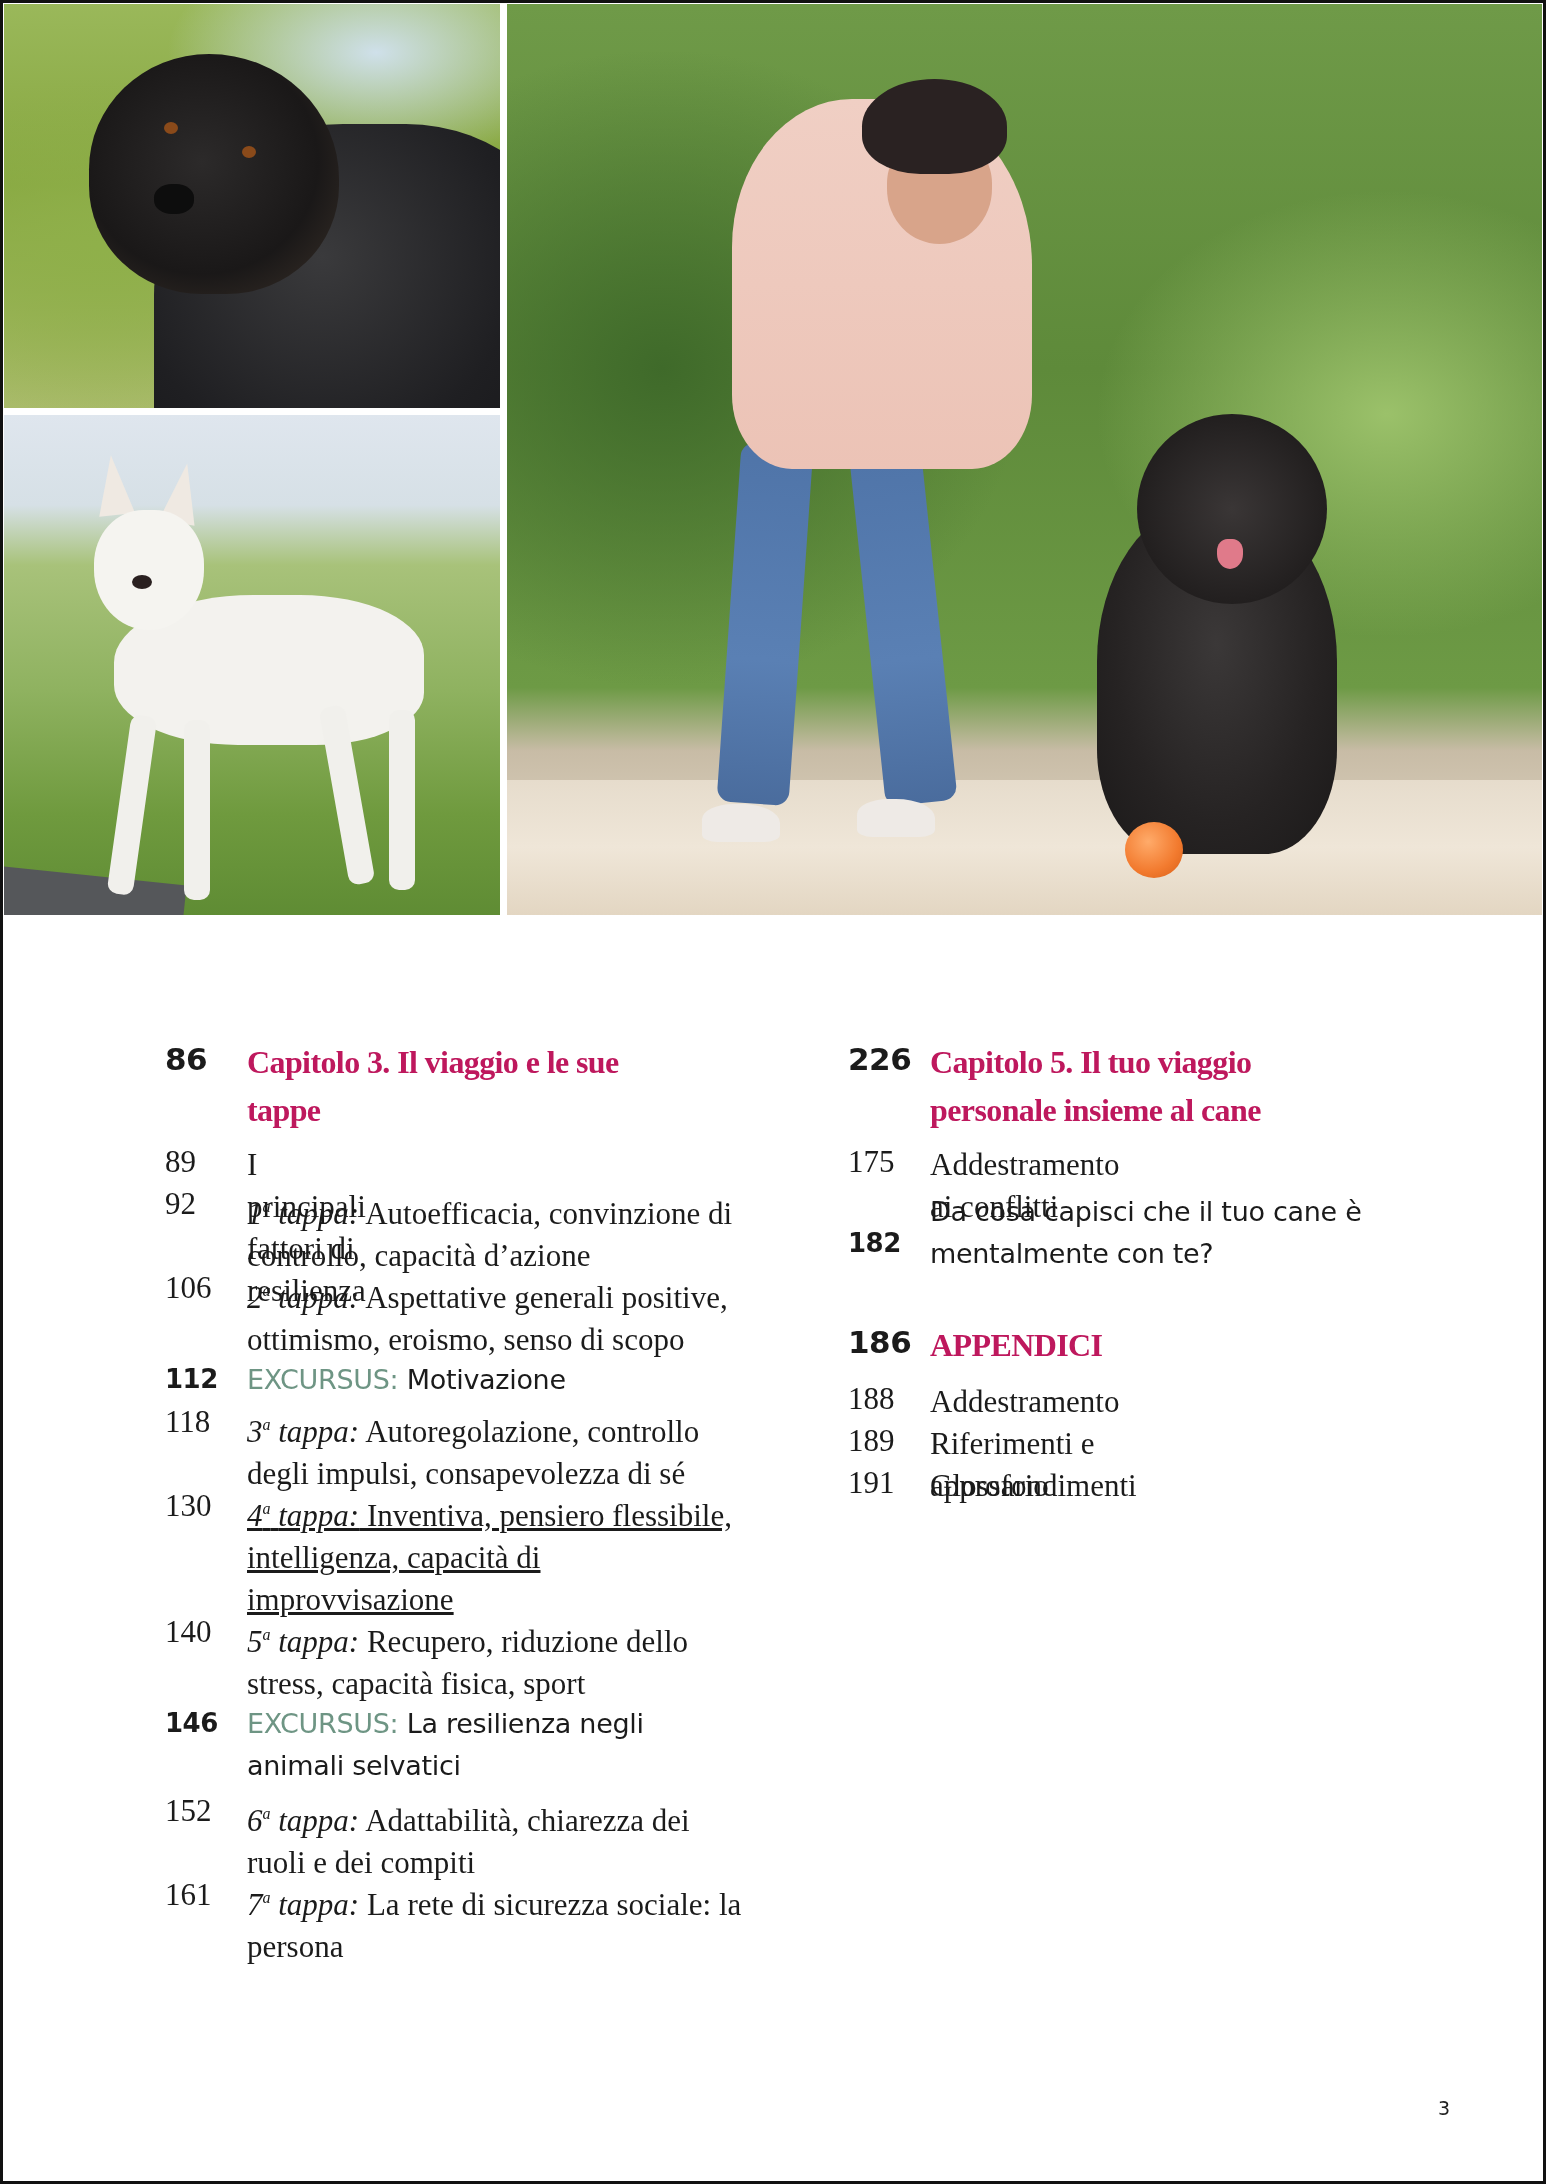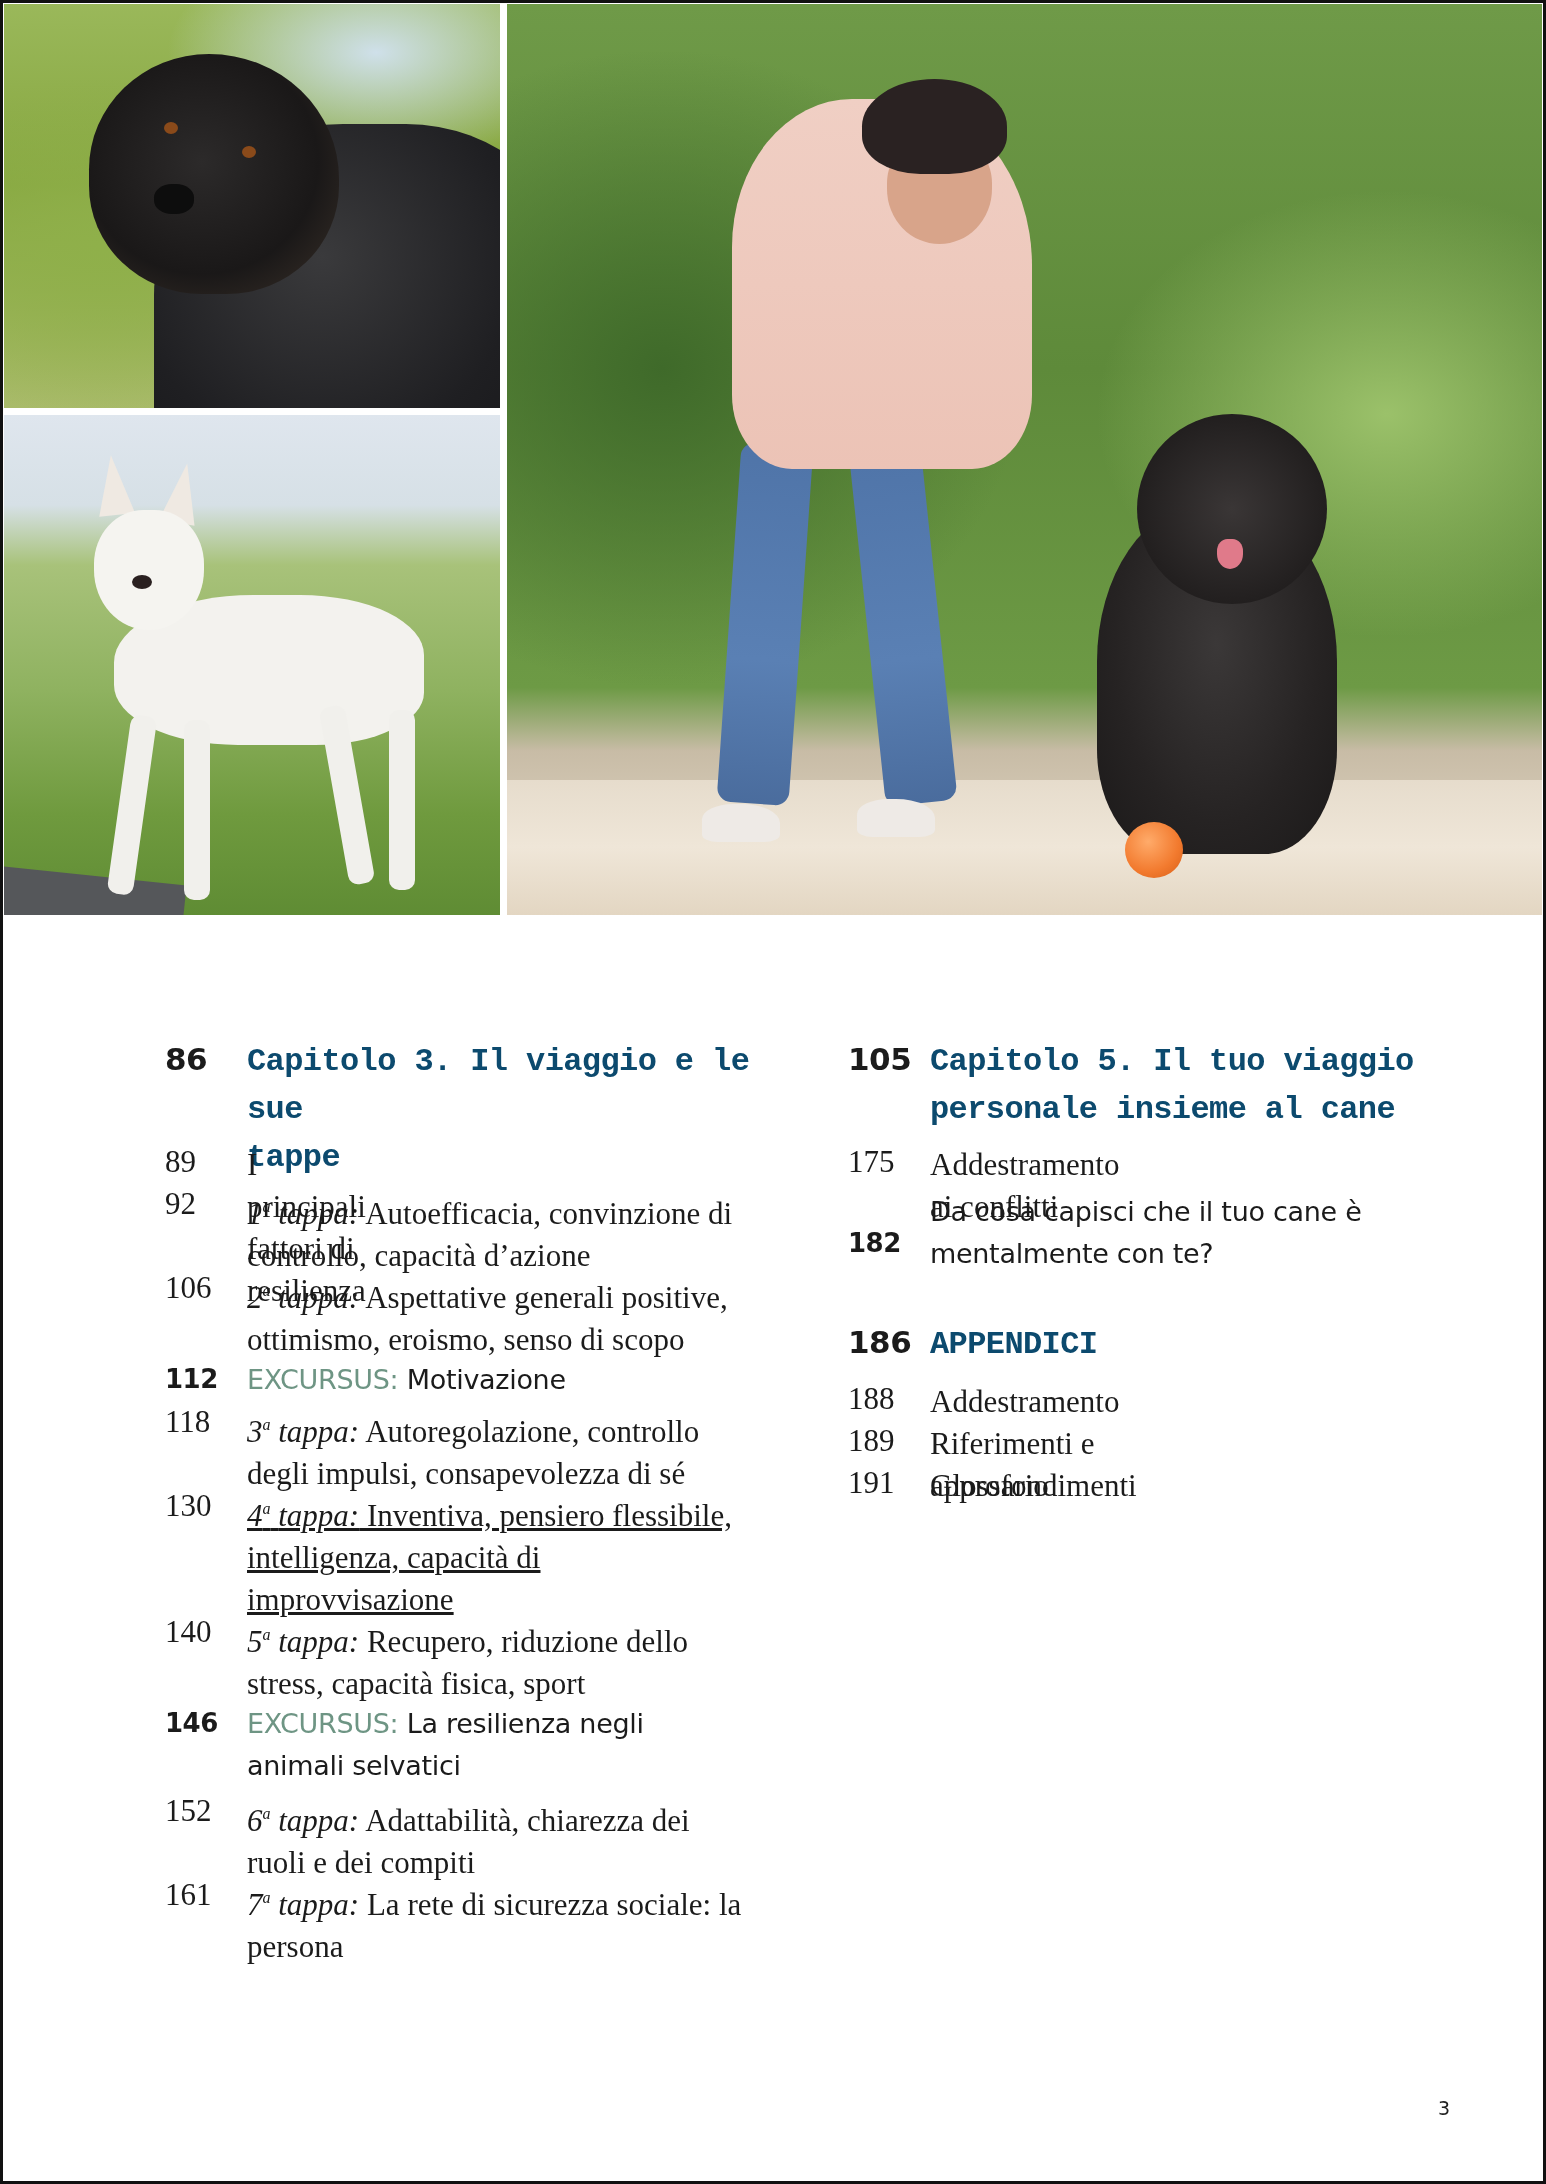--- a/index.html
+++ b/index.html
@@ -120,22 +120,22 @@
   .txt {
     position:absolute; left:82px;
     font-family: "Liberation Serif", "DejaVu Serif", serif;
     font-size: 31px; line-height: 42px; color:#1b1b1b;
   }
   .txt.sans {
     font-family: "DejaVu Sans", "Liberation Sans", sans-serif;
     font-size: 27px; line-height: 42px; color:#1b1b1b; letter-spacing: -0.3px;
   }
   .txt.head {
-    font-family: Liberation Mono, monospace;
-    font-weight: bold; font-size: 32px; line-height: 48px; color:#0c4a6e; letter-spacing: -0.6px;
+    font-family: Liberation Serif, serif;
+    font-weight: bold; font-size: 32px; line-height: 48px; color:#be185d; letter-spacing: -0.6px;
   }
   .stage { font-style: italic; }
   .stage sup { font-size: 16px; vertical-align: 12px; font-style: italic; }
   .excursus {
     font-family: "DejaVu Sans", "Liberation Sans", sans-serif;
     color: #6e9584; font-size: 27px; letter-spacing: -0.3px;
   }
   .page-number {
     position:absolute; left: 1435px; top: 2094px;
     font-family: "DejaVu Sans", "Liberation Sans", sans-serif;
@@ -267,21 +267,21 @@
       <div class="txt" style="width:560px;">
         <div><span class="stage"><span>7</span><sup>a</sup> <span>tappa:</span></span><span> La rete di sicurezza sociale: la</span></div>
         <div>persona</div>
       </div>
     </div>
   </div>
 
   <div class="toc-col" style="left:845px; top:0;">
 
     <div class="toc-entry" style="top:1035px;">
-      <span class="num head" style="top:3px;">105</span>
+      <span class="num head" style="top:3px;">226</span>
       <div class="txt head" style="width:560px;">
         <div>Capitolo 5. Il tuo viaggio</div>
         <div>personale insieme al cane</div>
       </div>
     </div>
 
     <div class="toc-entry" style="top:1141px;">
       <span class="num" style="top:0;">175</span>
       <div class="txt">Addestramento ai conflitti</div>
     </div>

